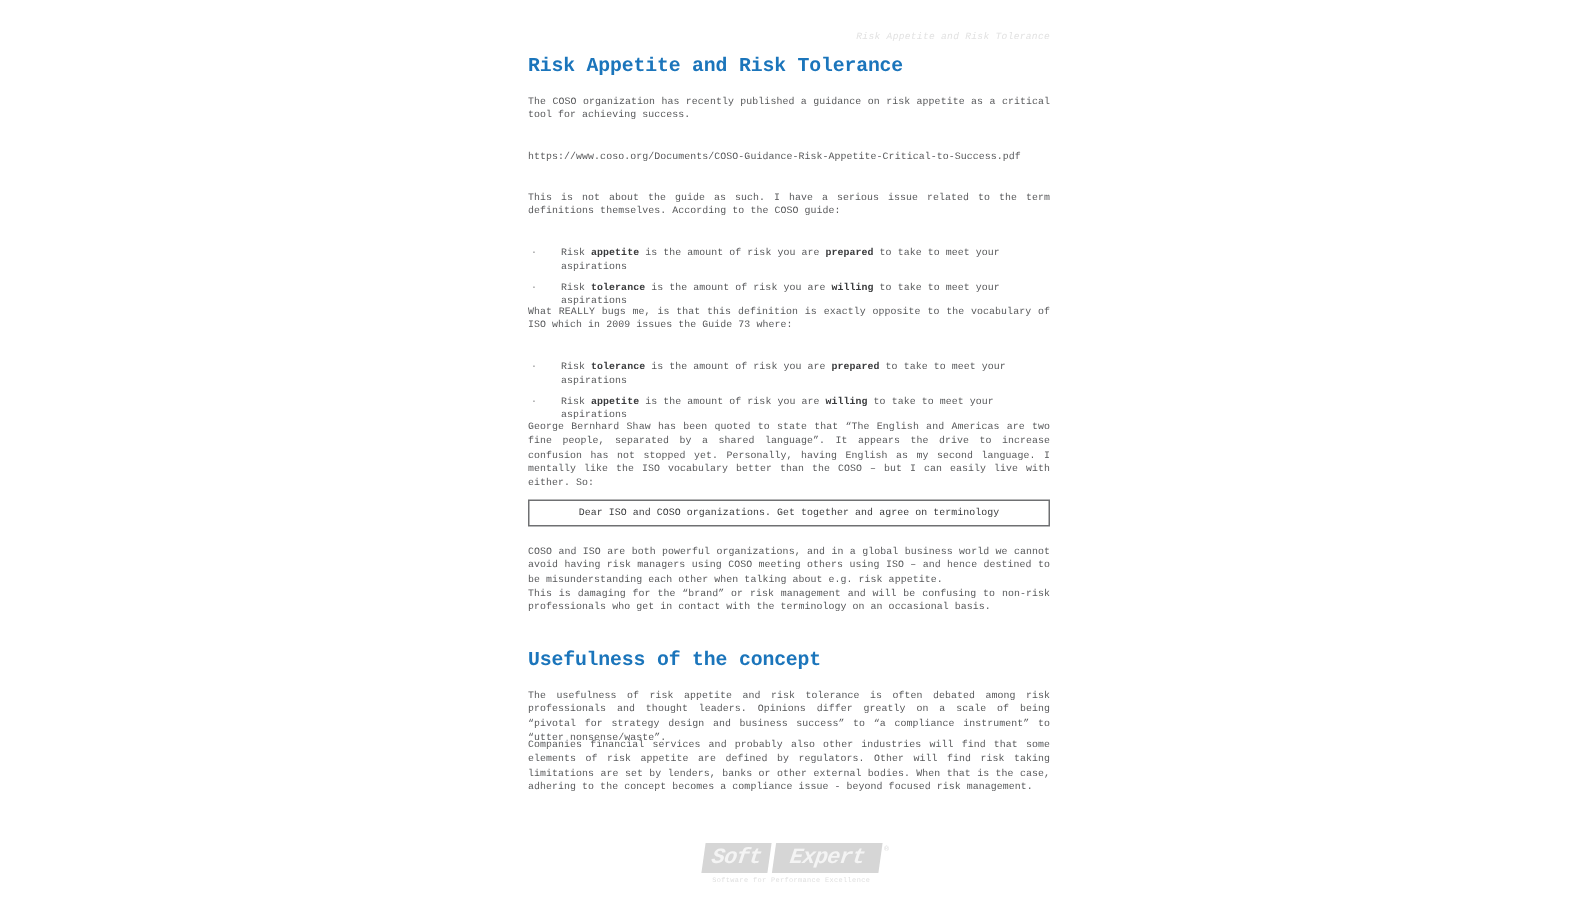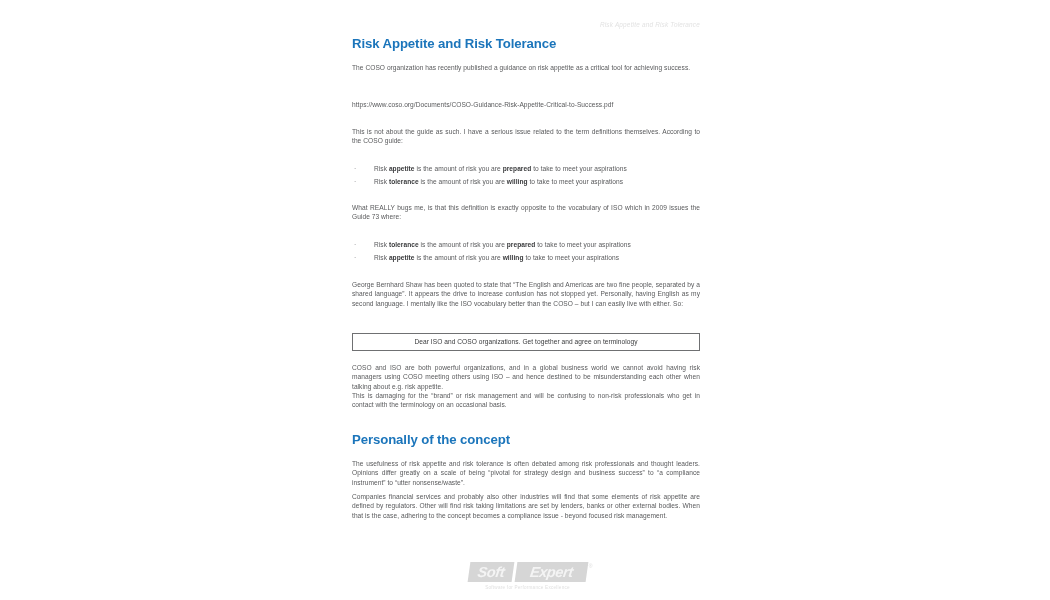--- a/index.html
+++ b/index.html
@@ -13,20 +13,21 @@
     position: relative;
     font-family: "Liberation Sans", sans-serif;
     overflow: hidden;
   }
   .page {
     position: absolute;
     left: 0; top: 0;
     width: 1050px;
     height: 600px;
     background: #ffffff;
+    font-family: Liberation Mono, monospace;
   }
   .content-col {
     position: absolute;
     left: 352px;
     top: 0;
     width: 348px;
   }
   .running-header {
     position: absolute;
     right: 0;
@@ -201,21 +202,21 @@
 
     <div class="callout-box">
       <div class="callout-text">Dear ISO and COSO organizations. Get together and agree on terminology</div>
     </div>
 
     <p class="body-text p-coso-iso">COSO and ISO are both powerful organizations, and in a global business world we cannot avoid having risk managers using COSO meeting others using ISO – and hence destined to be misunderstanding each other when talking about e.g. risk appetite.</p>
 
     <p class="body-text p-damage">This is damaging for the “brand” or risk management and will be confusing to non-risk professionals who get in contact with the terminology on an occasional basis.</p>
 
     <div class="heading-2-wrap">
-      <h1 class="doc-heading">Personally of the concept</h1>
+      <h1 class="doc-heading">Usefulness of the concept</h1>
     </div>
 
     <p class="body-text p-useful">The usefulness of risk appetite and risk tolerance is often debated among risk professionals and thought leaders. Opinions differ greatly on a scale of being “pivotal for strategy design and business success” to “a compliance instrument” to “utter nonsense/waste”.</p>
 
     <p class="body-text p-companies">Companies financial services and probably also other industries will find that some elements of risk appetite are defined by regulators. Other will find risk taking limitations are set by lenders, banks or other external bodies. When that is the case, adhering to the concept becomes a compliance issue - beyond focused risk management.</p>
 
   </div>
 
   <div class="footer-logo">
     <div class="logo-mark">

